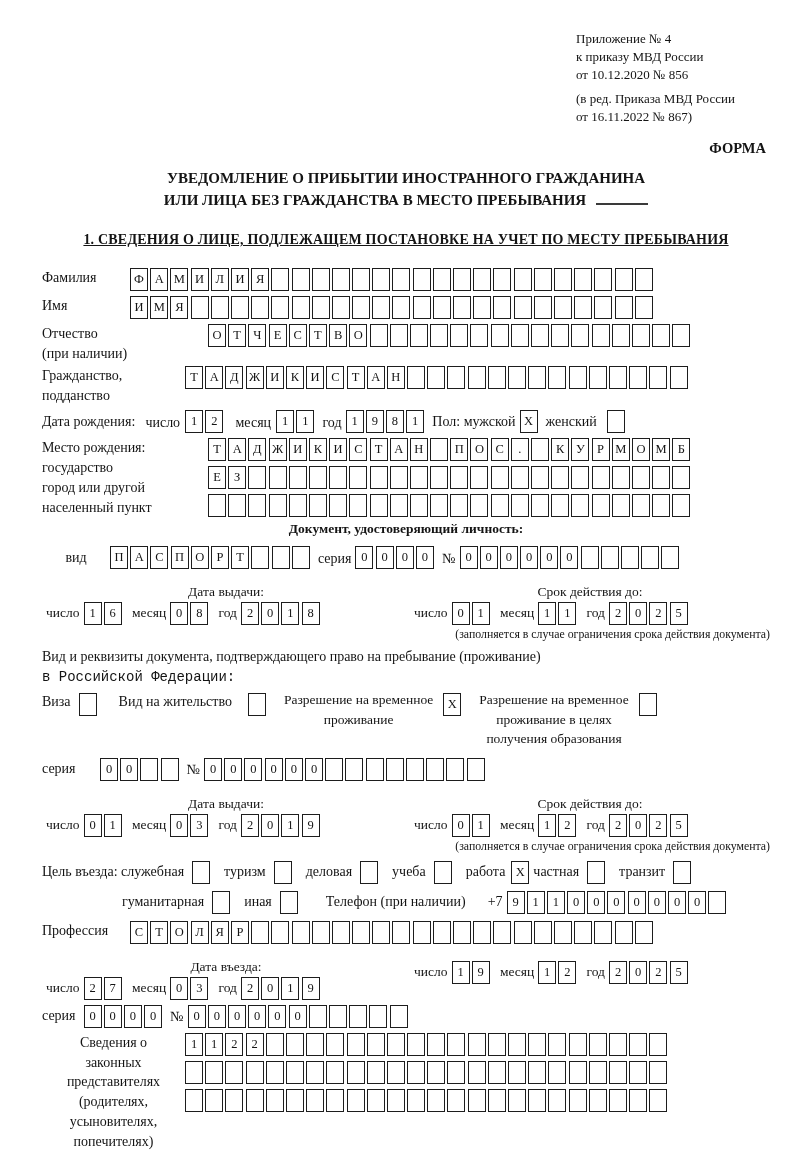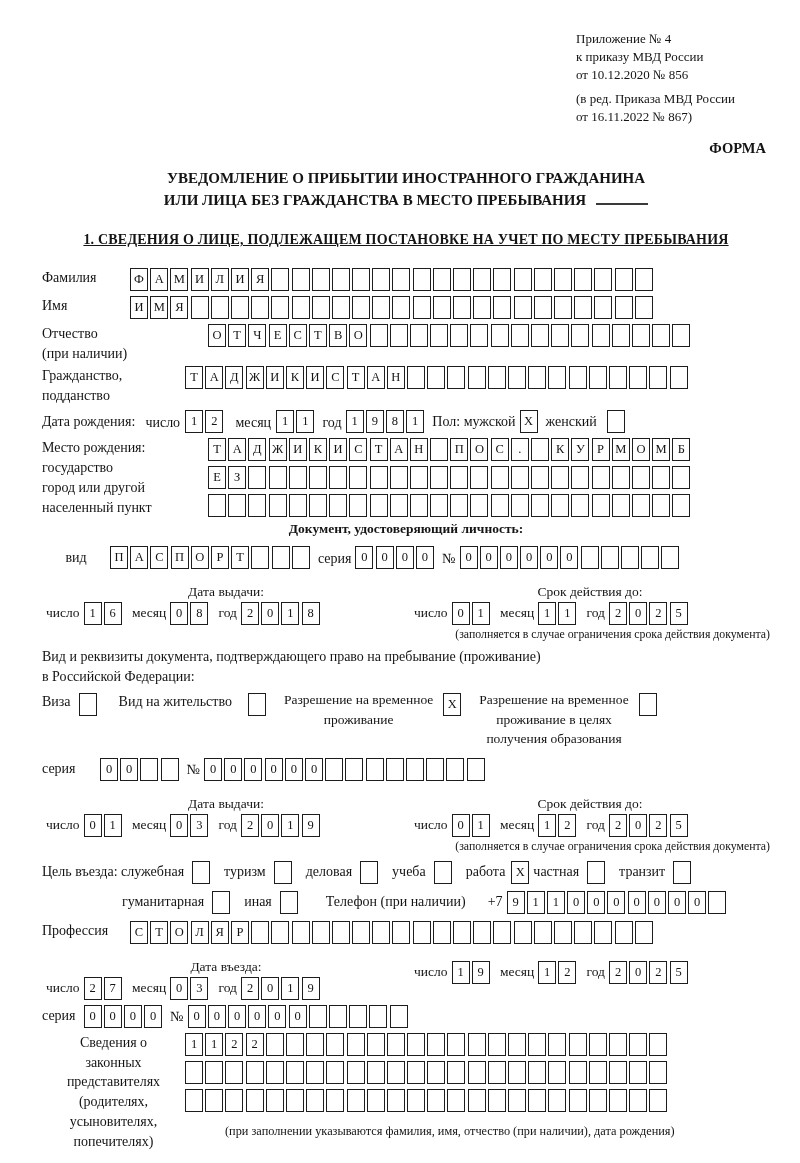--- a/index.html
+++ b/index.html
@@ -405,21 +405,21 @@
             <span class="cell">0</span>
             <span class="cell">2</span>
             <span class="cell">5</span>
           </span>
       </div>
       <div class="date-note">(заполняется в случае ограничения срока действия документа)</div>
     </div>
   </div>
 
   <div class="plain">Вид и реквизиты документа, подтверждающего право на пребывание (проживание)</div>
-  <div class="plain" style="margin-top:4px;">в Российской Федерации:</div>
+  <div class="plain" style="margin-top:4px;font-family:Liberation Mono, monospace;">в Российской Федерации:</div>
 
   <div class="opts">
     <span class="opt-single opt-first" style="margin-top:4px;">Виза</span>
     <span class="cell checkbox" style="margin-top:3px;"></span>
     <span class="opt-single" style="margin-top:4px;margin-left:18px;">Вид на жительство</span>
     <span class="cell checkbox" style="margin-top:3px;margin-left:12px;"></span>
     <span class="opt-multi">
       <div>Разрешение на временное</div>
       <div>проживание</div>
     </span>
@@ -729,17 +729,16 @@
           <span class="cell"></span>
           <span class="cell"></span>
           <span class="cell"></span>
           <span class="cell"></span>
           <span class="cell"></span>
           <span class="cell"></span>
           <span class="cell"></span>
           <span class="cell"></span>
           <span class="cell"></span>
         </div>
-      <div class="note-bottom" style="margin-left:40px;">(при заполнении указываются фамилия, имя, отчество (при наличии), дата рождения)</div>
     </div>
   </div>
 
 </div>
 
 </body></html>

